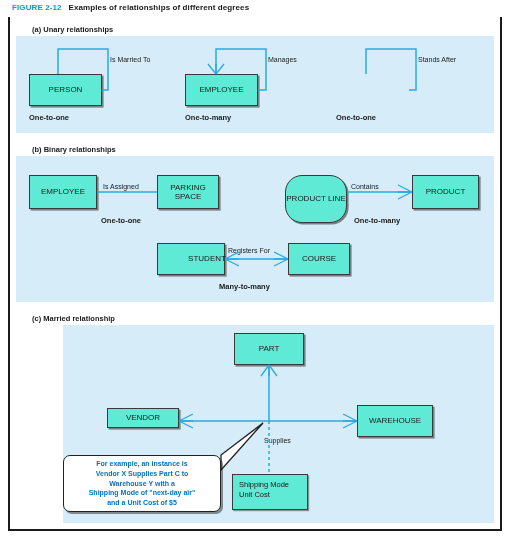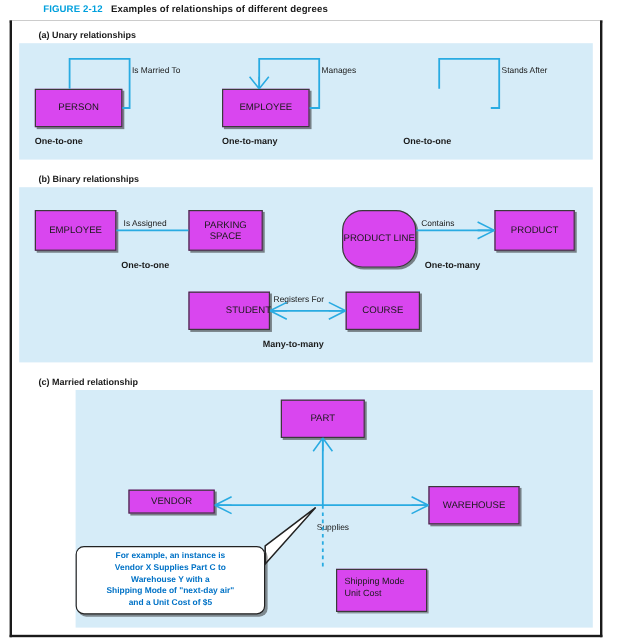--- a/index.html
+++ b/index.html
@@ -10,21 +10,20 @@
     overflow:hidden;
     position:relative;
   }
   .figure-root{position:absolute;left:0;top:0;width:518px;height:536px;}
 
   
   .fig-header{
     position:absolute;left:12px;top:3px;
     font-size:8px;font-weight:bold;letter-spacing:.1px;
     white-space:nowrap;
-    margin-left:24px;
   }
   .fig-num{color:#00a0dd;}
   .fig-title{color:#1a1a1a;margin-left:7px;}
   .header-rule{
     position:absolute;left:8px;top:17px;width:494px;height:2px;
     background:#2b2b2b;
   }
 
   
   .frame{
@@ -46,21 +45,21 @@
 
   
   .panel{
     position:absolute;
     background:#d6ecf8;
   }
 
   
   .ent{
     position:absolute;
-    background:#d946ef;
+    background:#5eead4;
     border:1.3px solid #3a3a3a;
     box-shadow:1.6px 1.6px 0 rgba(40,40,40,.55);
     display:flex;align-items:center;justify-content:center;
     text-align:center;
     font-size:8px;color:#1a1a1a;
     line-height:1.18;
     box-sizing:border-box;
   }
   .ent.attr{
     justify-content:flex-start;
@@ -168,21 +167,21 @@
   </div>
   <div class="ent" style="left:107px;top:408px;width:72px;height:20px;">
     <span>VENDOR</span>
   </div>
   <div class="ent" style="left:357px;top:405px;width:76px;height:32px;">
     <span>WAREHOUSE</span>
   </div>
 
   <div class="rel-label" style="left:264px;top:437px;">Supplies</div>
 
-  <div class="ent attr" style="left:232px;top:474px;width:76px;height:36px;margin-left:48px;">
+  <div class="ent attr" style="left:232px;top:474px;width:76px;height:36px;">
     <span style="white-space:pre-line;font-size:7.5px;line-height:1.35;">Shipping Mode
 Unit Cost</span>
   </div>
 
   <div class="callout" style="left:63px;top:455px;width:158px;height:57px;">
     <div>
       <span>For example, an instance is</span>
       <span>Vendor X Supplies Part C to</span>
       <span>Warehouse Y with a</span>
       <span>Shipping Mode of "next-day air"</span>

